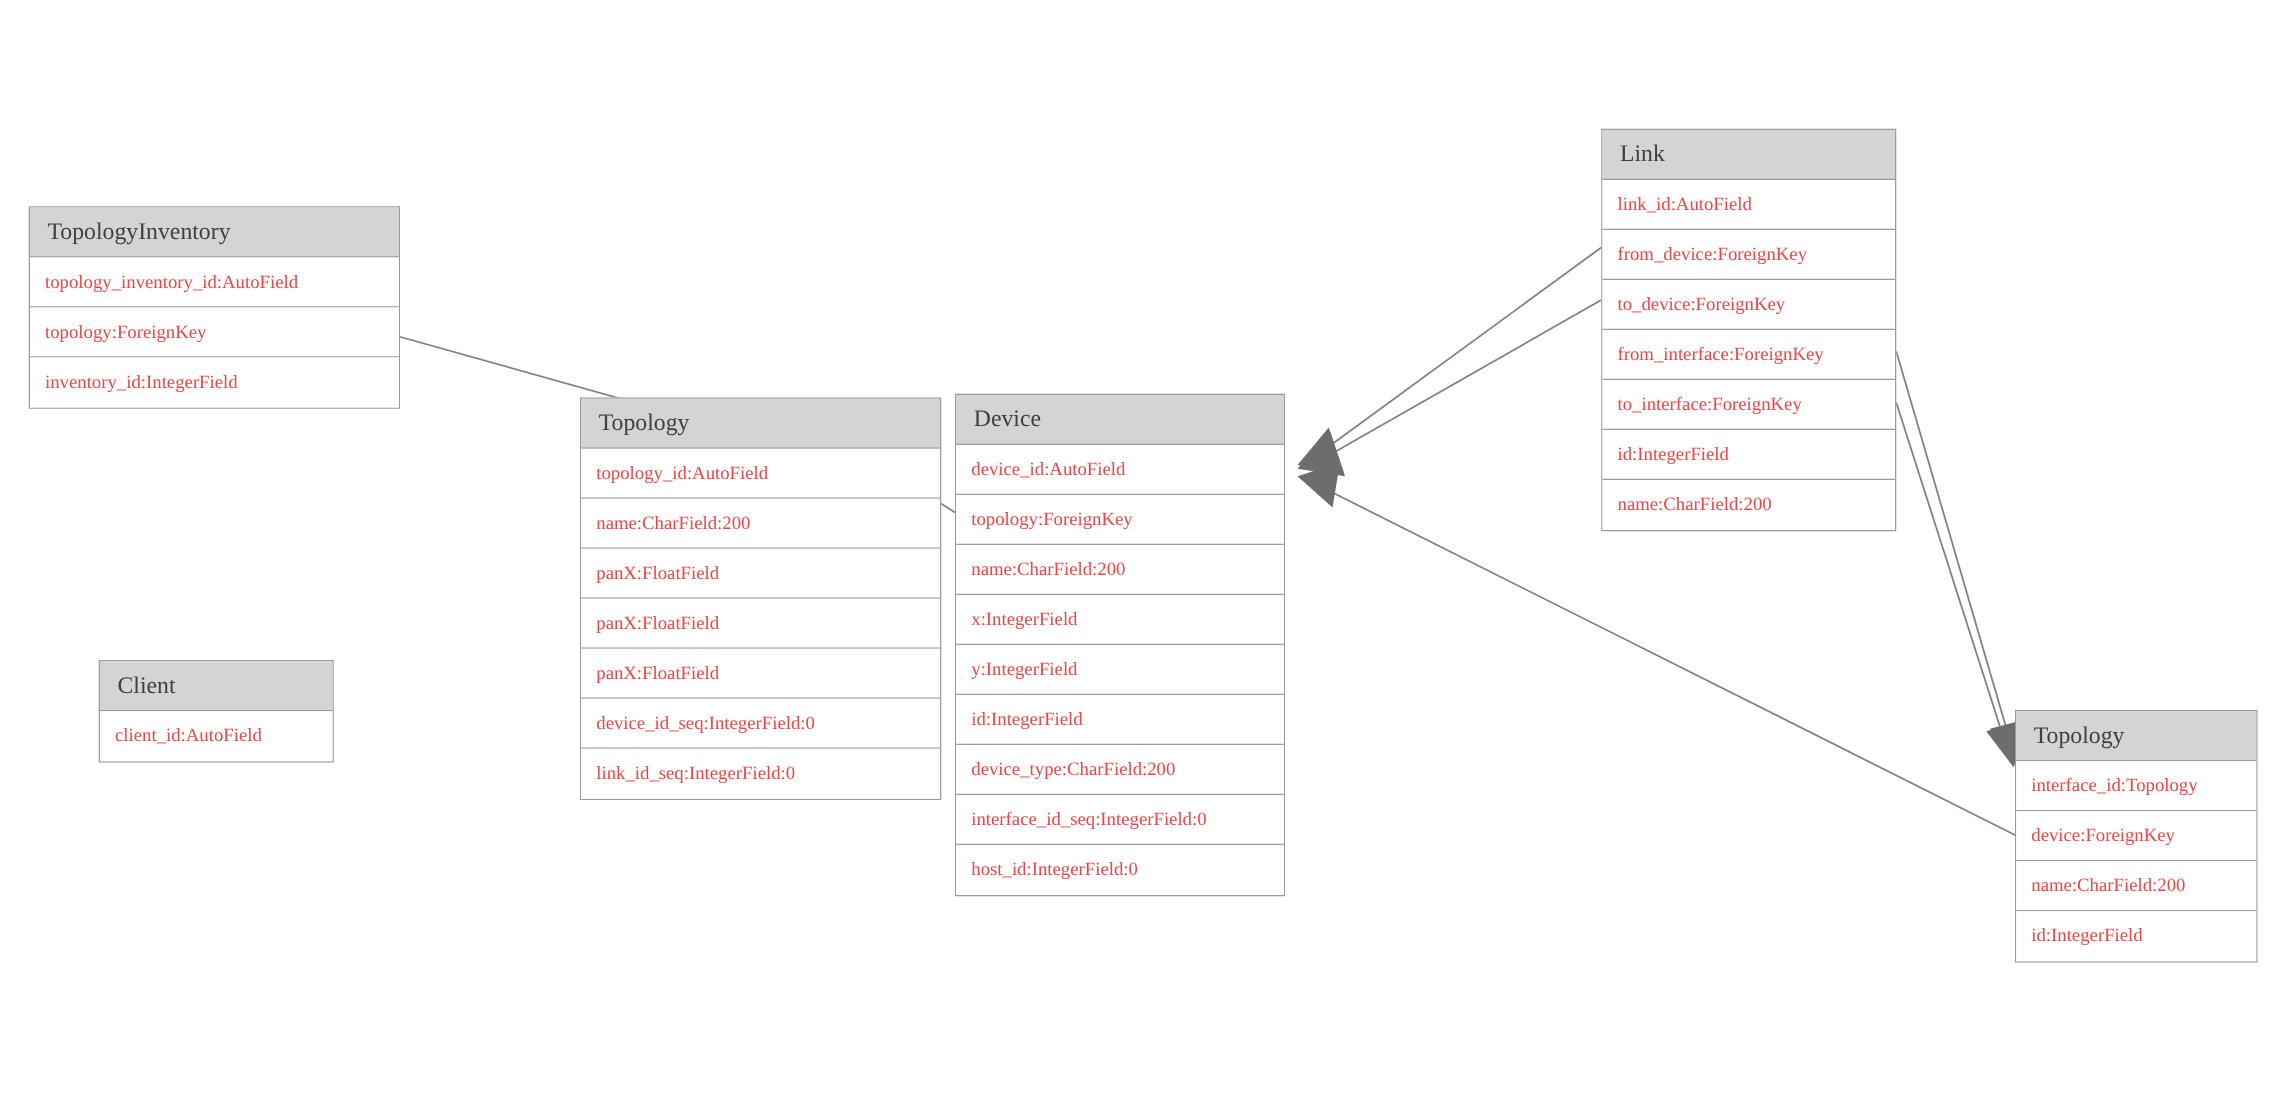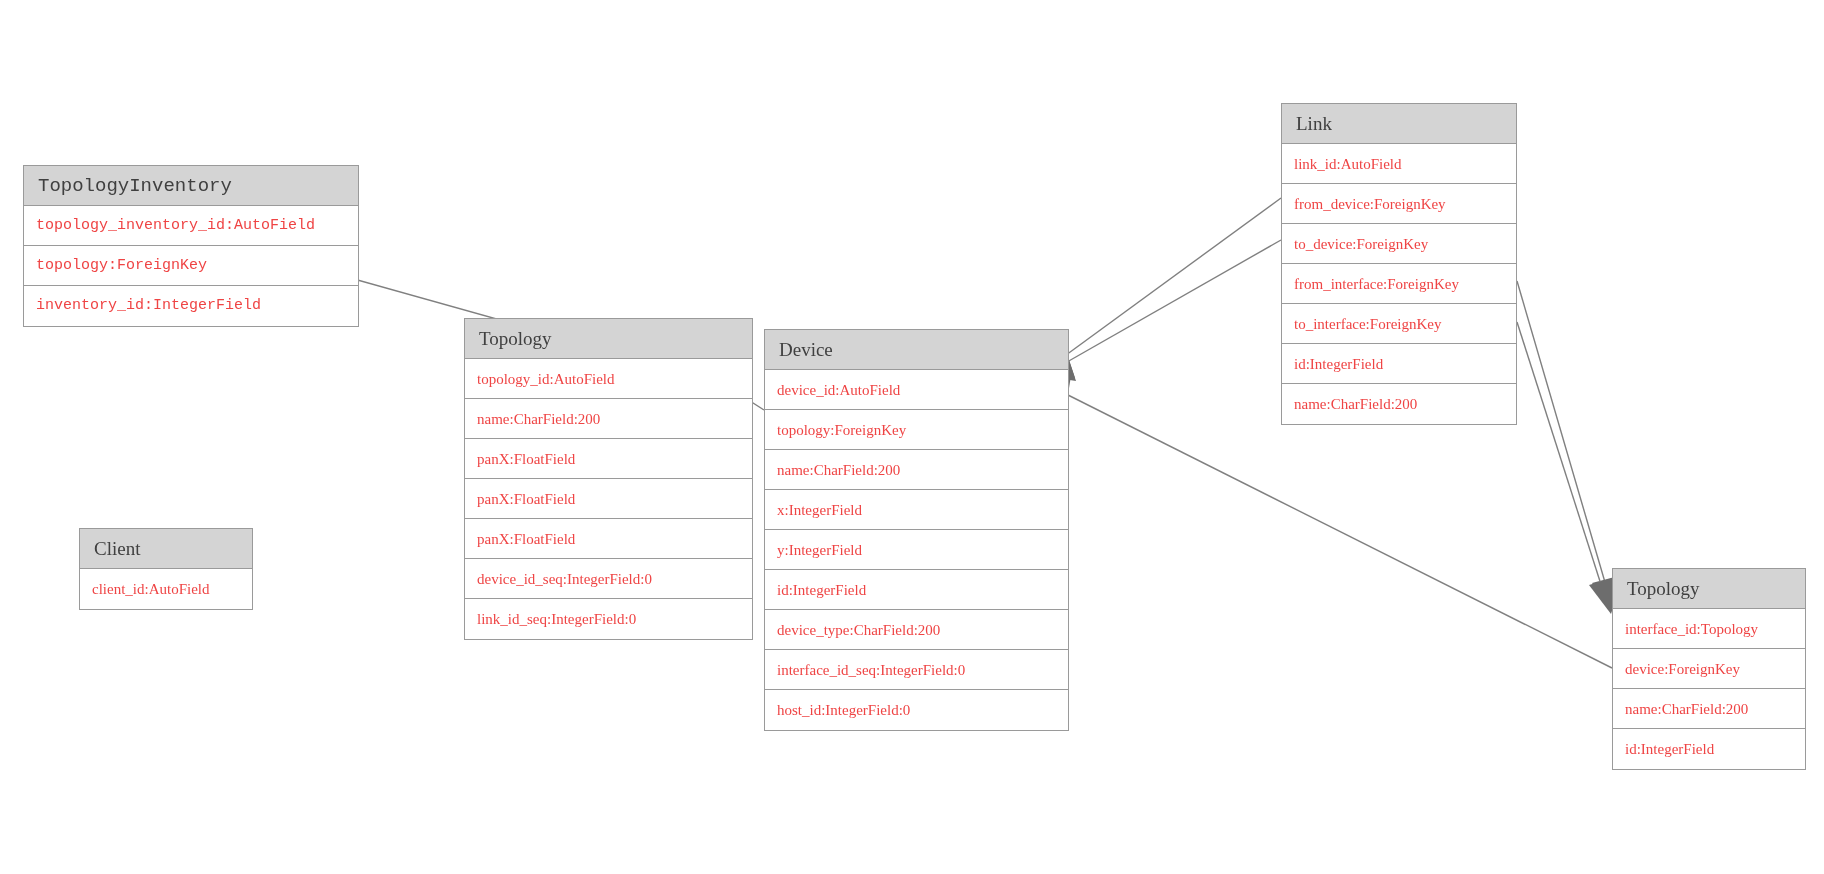--- a/index.html
+++ b/index.html
@@ -99,47 +99,47 @@
     </g>
 
     <g>
       <line x1="1517" y1="322" x2="1605" y2="597" stroke="#808080" stroke-width="1.4"></line>
       <polygon points="1611,614 1589,585 1623,575" fill="#6d6d6d"></polygon>
     </g>
 
   </svg>
 
   <div id="entity-layer">
-      <div class="entity" style="left: 23px; top: 165px; width: 336px; font-family: Liberation Mono, monospace;">
+      <div class="entity" style="left: 23px; top: 165px; width: 297px;">
         <div class="entity-header">TopologyInventory</div>
         <div class="entity-rows">
           <div class="entity-row">topology_inventory_id:AutoField</div>
           <div class="entity-row">topology:ForeignKey</div>
           <div class="entity-row">inventory_id:IntegerField</div>
         </div>
       </div>
       <div class="entity" style="left: 464px; top: 318px; width: 289px;">
         <div class="entity-header">Topology</div>
         <div class="entity-rows">
           <div class="entity-row">topology_id:AutoField</div>
           <div class="entity-row">name:CharField:200</div>
           <div class="entity-row">panX:FloatField</div>
           <div class="entity-row">panX:FloatField</div>
           <div class="entity-row">panX:FloatField</div>
           <div class="entity-row">device_id_seq:IntegerField:0</div>
           <div class="entity-row">link_id_seq:IntegerField:0</div>
         </div>
       </div>
-      <div class="entity" style="left: 79px; top: 528px; width: 174px;">
+      <div class="entity" style="left: 79px; top: 528px; width: 188px;">
         <div class="entity-header">Client</div>
         <div class="entity-rows">
           <div class="entity-row">client_id:AutoField</div>
         </div>
       </div>
-      <div class="entity" style="left: 764px; top: 315px; width: 305px; margin-top: 14px;">
+      <div class="entity" style="left: 764px; top: 315px; width: 264px;">
         <div class="entity-header">Device</div>
         <div class="entity-rows">
           <div class="entity-row">device_id:AutoField</div>
           <div class="entity-row">topology:ForeignKey</div>
           <div class="entity-row">name:CharField:200</div>
           <div class="entity-row">x:IntegerField</div>
           <div class="entity-row">y:IntegerField</div>
           <div class="entity-row">id:IntegerField</div>
           <div class="entity-row">device_type:CharField:200</div>
           <div class="entity-row">interface_id_seq:IntegerField:0</div>

